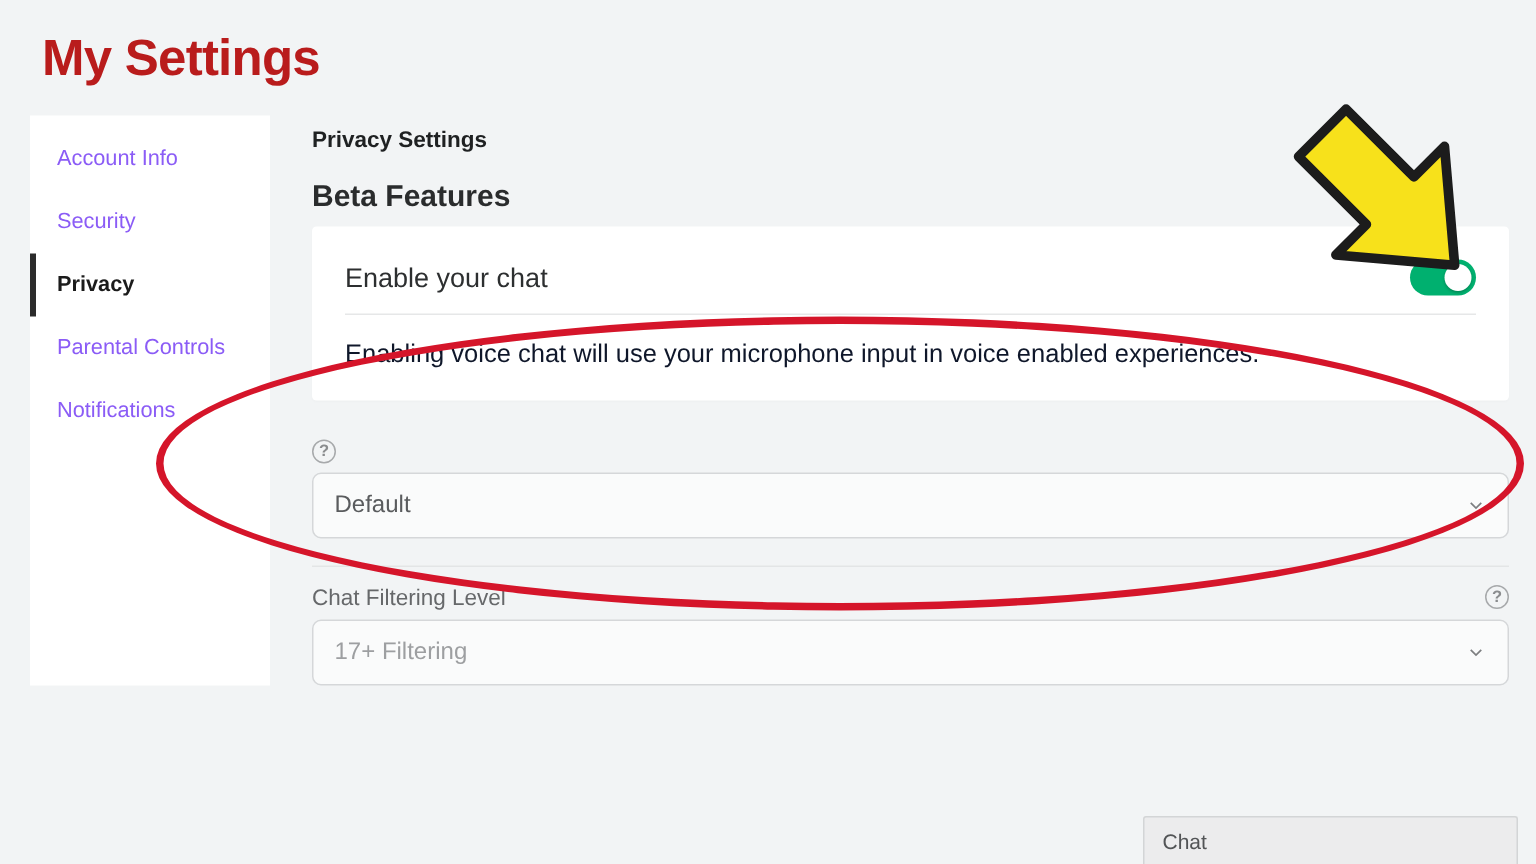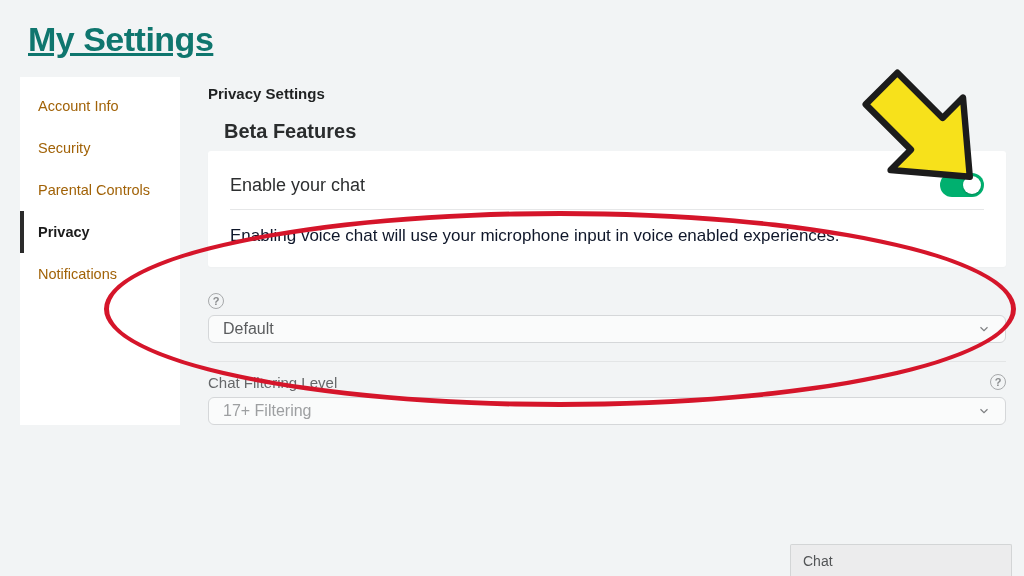--- a/index.html
+++ b/index.html
@@ -5,35 +5,34 @@
   * { box-sizing: border-box; margin: 0; padding: 0; }
   html, body { width: 1024px; height: 576px; overflow: hidden; }
   body {
     font-family: "Helvetica Neue", Helvetica, Arial, sans-serif;
     background: #f2f4f5;
     color: #393b3d;
   }
   .page-title {
     font-size: 34px;
     font-weight: 900;
-    color: #0f766e;
+    color: #b91c1c;
     padding: 20px 0 18px 28px;
     letter-spacing: -0.5px;
-    text-decoration: underline;
   }
   .layout { display: flex; }
   .sidebar {
     width: 160px;
     background: #fff;
     margin-left: 20px;
     padding: 8px 0;
   }
   .sidebar-item {
     font-size: 14.5px;
-    color: #a16207;
+    color: #8b5cf6;
     padding: 13px 14px;
     cursor: pointer;
     border-left: 4px solid transparent;
   }
   .sidebar-item.active {
     border-left-color: #2b2b2b;
     color: #1b1b1b;
     font-weight: 600;
     background: #fff;
   }
@@ -45,21 +44,21 @@
   .section-h1 {
     font-size: 15px;
     font-weight: 800;
     color: #1f2122;
     margin: 8px 0 10px 0;
   }
   .section-h2 {
     font-size: 20px;
     font-weight: 800;
     color: #2a2c2d;
-    margin: 18px 0 8px 16px;
+    margin: 18px 0 8px 0;
   }
   .section-row {
     display:flex; align-items:center; justify-content:space-between;
     margin-bottom:6px;
   }
   .help-icon {
     width: 16px; height: 16px; border-radius: 50%;
     border: 1px solid #a7a9ab; color: #8a8c8e;
     font-size: 11px; line-height: 14px; text-align: center;
     display:inline-block; font-weight:600;
@@ -90,21 +89,21 @@
     padding-top: 14px; font-size: 17px; color: #0f172a; line-height: 1.45;
   }
   .field-label {
     font-size: 15px; color: #66686a; margin: 12px 0 6px;
     display:flex; justify-content:space-between; align-items:center;
   }
   .select {
     background: #fafbfb;
     border: 1px solid #d5d7d9;
     border-radius: 6px;
-    height: 28px;
+    height: 44px;
     padding: 0 14px;
     display: flex; align-items: center; justify-content: space-between;
     font-size: 16px; color: #5a5c5e; cursor: pointer;
   }
   .select.muted { color: #9d9fa1; }
   .chev {
     width: 14px; height: 14px;
     display:inline-block;
   }
   .chev svg { width:14px; height:14px; fill:none; stroke:#7d7f81; stroke-width:2; }
@@ -119,38 +118,38 @@
   
   .yellow-arrow {
     position: absolute; pointer-events: none;
     left: 660px; top: -30px; width: 160px; height: 160px;
   }
   .yellow-arrow svg { width:100%; height:100%; }
 
   
   .chat-bar {
     position: absolute; bottom: 0; right: 12px;
-    width: 222px; height: 32px;
+    width: 250px; height: 32px;
     background: #ececed; border: 1px solid #d3d5d6; border-bottom: none;
     border-radius: 2px 2px 0 0;
     display:flex; align-items:center; padding: 0 12px;
     font-size: 14px; color: #525456; cursor: pointer;
   }
 </style>
 </head>
 <body>
 
 <div class="page-title">My Settings</div>
 
 <div class="layout">
   <nav class="sidebar">
     <div class="sidebar-item"><span>Account Info</span></div>
     <div class="sidebar-item"><span>Security</span></div>
+    <div class="sidebar-item active"><span>Privacy</span></div>
     <div class="sidebar-item"><span>Parental Controls</span></div>
-    <div class="sidebar-item active"><span>Privacy</span></div>
     <div class="sidebar-item"><span>Notifications</span></div>
   </nav>
 
   <main class="main">
 
     <div class="section-h1">Privacy Settings</div>
 
     <div class="section-h2">Beta Features</div>
 
     <div class="card">

